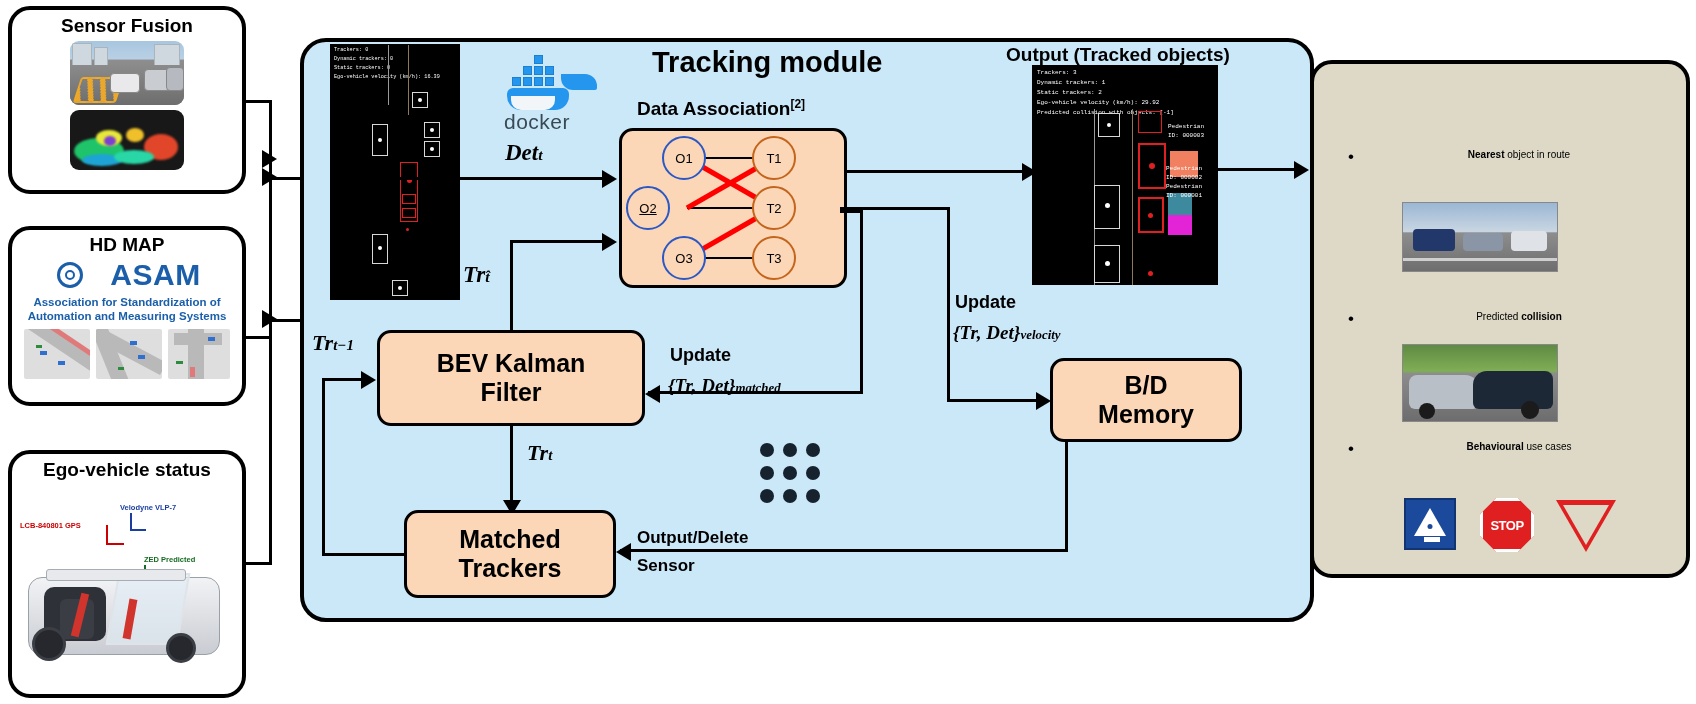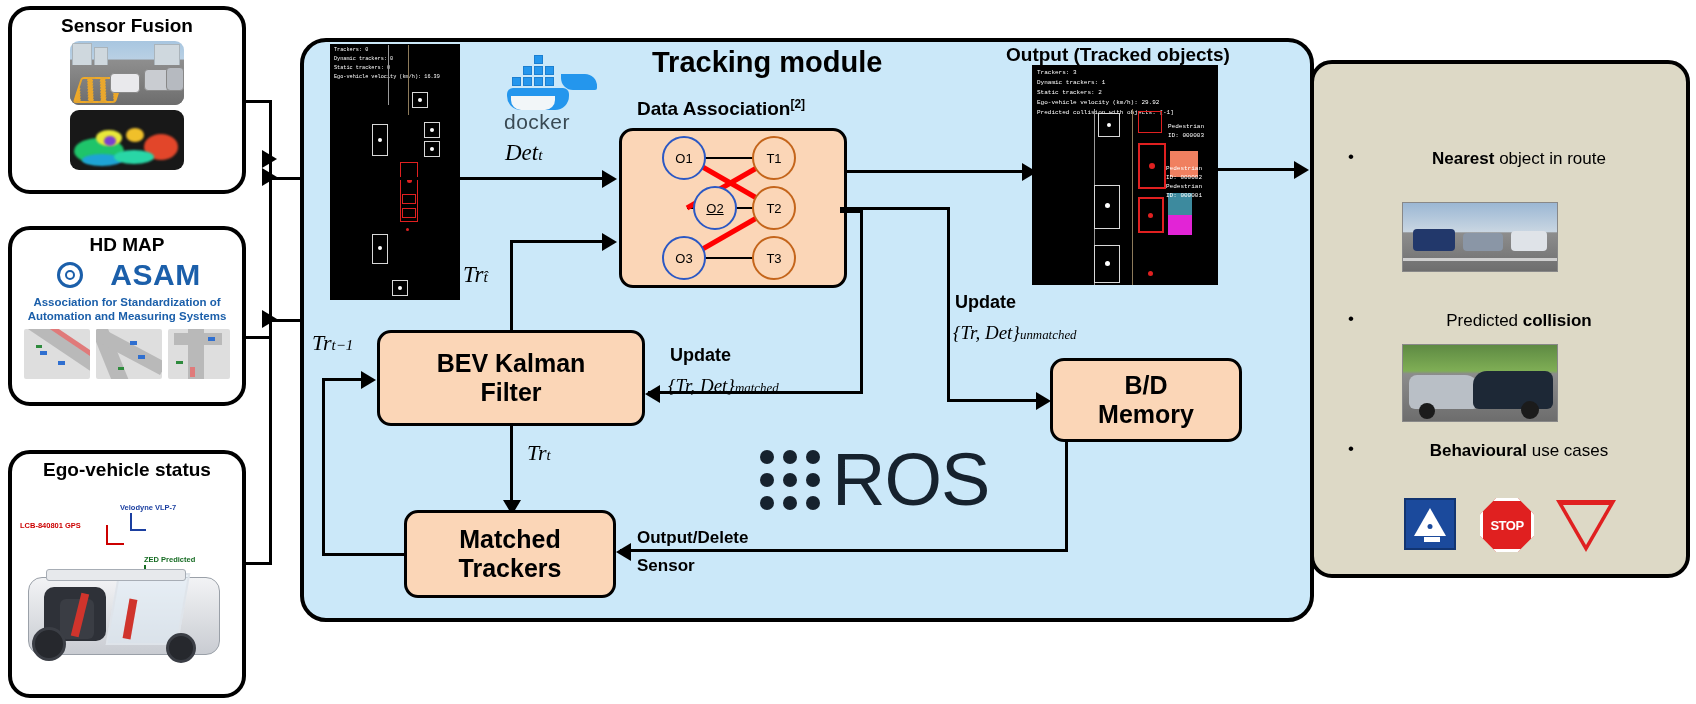--- a/index.html
+++ b/index.html
@@ -101,21 +101,21 @@
     position:absolute;
     background:#fbd6b7;
     border:3px solid #000;
     border-radius:14px;
     display:flex; align-items:center; justify-content:center;
     text-align:center;
     font-weight:bold; color:#000;
   }
   .lbl { position:absolute; color:#000; white-space:nowrap; }
   .lbl-bold { font-weight:bold; }
-  .math { font-family:"Liberation Serif", serif; font-style:italic; font-weight:normal; }
+  .math { font-family:"Liberation Serif", serif; font-style:italic; font-weight:bold; }
   .sub { font-size:.68em; }
 
   .node {
     position:absolute; border-radius:50%; background:#fbd6b7;
     display:flex; align-items:center; justify-content:center;
     font-size:13px; color:#000;
   }
   .node.o { border:2px solid #2b58c4; }
   .node.t { border:2px solid #c4651b; }
 
@@ -137,21 +137,21 @@
     background:#ddd9c6;
     border:4px solid #000;
     border-radius:22px;
   }
   #exec-title {
     position:absolute; width:100%; text-align:center;
     font-size:17px; font-weight:bold; line-height:1.25; color:#000;
   }
   .bullet-row { position:absolute; display:flex; gap:10px; align-items:flex-start; }
   .bullet-dot { font-size:17px; line-height:1.1; }
-  .bullet-text { font-size:17px; line-height:1.3; color:#000; }
+  .bullet-text { font-size:10px; line-height:1.3; color:#000; }
   .exec-photo { position:absolute; border:1px solid #888; overflow:hidden; }
 
   
   .sign-ped { position:absolute; background:#1b4a9c; border:2px solid #123571; }
   .sign-stop { position:absolute; background:#e02020; border:3px solid #fff;
     clip-path: polygon(30% 0,70% 0,100% 30%,100% 70%,70% 100%,30% 100%,0 70%,0 30%);
     display:flex; align-items:center; justify-content:center;
     color:#fff; font-weight:bold; font-size:13px; letter-spacing:-.5px; }
 
   
@@ -332,21 +332,21 @@
 
 <svg class="abs" style="left:619px; top:128px;" width="228" height="160">
   <line x1="68" y1="30" x2="155" y2="30" stroke="#000" stroke-width="2"></line>
   <line x1="68" y1="80" x2="155" y2="80" stroke="#000" stroke-width="2"></line>
   <line x1="68" y1="130" x2="155" y2="130" stroke="#000" stroke-width="2"></line>
   <line x1="68" y1="30" x2="155" y2="80" stroke="#ff0000" stroke-width="5"></line>
   <line x1="68" y1="80" x2="155" y2="30" stroke="#ff0000" stroke-width="5"></line>
   <line x1="68" y1="130" x2="155" y2="80" stroke="#ff0000" stroke-width="5"></line>
 </svg>
 <div class="node o" style="left:662px; top:136px; width:44px; height:44px;">O1</div>
-<div class="node o" style="left:693px; top:186px; width:44px; height:44px;text-decoration:underline;">O2</div>
+<div class="node o" style="left:626px; top:186px; width:44px; height:44px;text-decoration:underline;">O2</div>
 <div class="node o" style="left:662px; top:236px; width:44px; height:44px;">O3</div>
 <div class="node t" style="left:752px; top:136px; width:44px; height:44px;">T1</div>
 <div class="node t" style="left:752px; top:186px; width:44px; height:44px;">T2</div>
 <div class="node t" style="left:752px; top:236px; width:44px; height:44px;">T3</div>
 
 <div class="ln" style="left:847px; top:170px; width:185px; height:3px;"></div>
 <div class="arrow-r" style="left:1022px; top:163px;"></div>
 
 <div class="ln" style="left:860px; top:210px; width:3px; height:184px;"></div>
 <div class="ln" style="left:840px; top:210px; width:23px; height:3px;"></div>
@@ -356,21 +356,21 @@
 <div class="lbl math" style="left:668px; top:375px; font-size:19px;">
   <span>{Tr, Det}</span><span class="sub">matched</span>
 </div>
 
 <div class="ln" style="left:840px; top:207px; width:110px; height:3px;"></div>
 <div class="ln" style="left:947px; top:207px; width:3px; height:195px;"></div>
 <div class="ln" style="left:947px; top:399px; width:94px; height:3px;"></div>
 <div class="arrow-r" style="left:1036px; top:392px;"></div>
 <div class="lbl lbl-bold" style="left:955px; top:292px; font-size:18px;">Update</div>
 <div class="lbl math" style="left:953px; top:322px; font-size:19px;">
-  <span>{Tr, Det}</span><span class="sub">unmatched</span>
+  <span>{Tr, Det}</span><span class="sub">velocity</span>
 </div>
 
 <div class="proc-box" style="left:377px; top:330px; width:268px; height:96px; flex-direction:column; font-size:25px; line-height:1.18;">
   <div>BEV Kalman</div>
   <div>Filter</div>
 </div>
 
 <div class="lbl math" style="left:312px; top:330px; font-size:22px;">
   <span>Tr</span><span class="sub">t−1</span>
 </div>
@@ -406,21 +406,20 @@
     <i></i>
       <i></i>
       <i></i>
       <i></i>
       <i></i>
       <i></i>
       <i></i>
       <i></i>
       <i></i>
   </div>
-  <div class="ros-word">ROS</div>
 </div>
 
 <div class="lbl lbl-bold" style="left:1006px; top:44px; font-size:19px;">Output (Tracked objects)</div>
 <div class="bev-panel" style="left:1032px; top:65px; width:186px; height:220px;">
   <div class="bev-text" style="left:5px; top:4px; font-size:6px;">Trackers: 3</div>
   <div class="bev-text" style="left:5px; top:14px; font-size:6px;">Dynamic trackers: 1</div>
   <div class="bev-text" style="left:5px; top:24px; font-size:6px;">Static trackers: 2</div>
   <div class="bev-text" style="left:5px; top:34px; font-size:6px;">Ego-vehicle velocity (km/h): 29.92</div>
   <div class="bev-text" style="left:5px; top:44px; font-size:6px;">Predicted collision with objects: [-1]</div>
 

